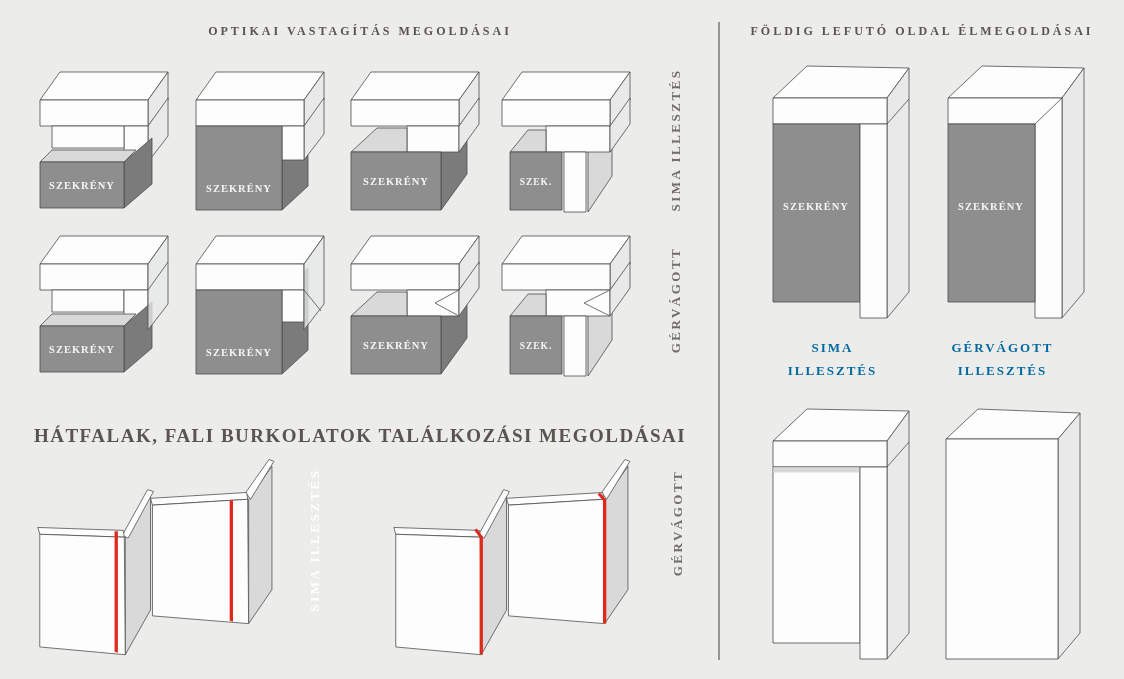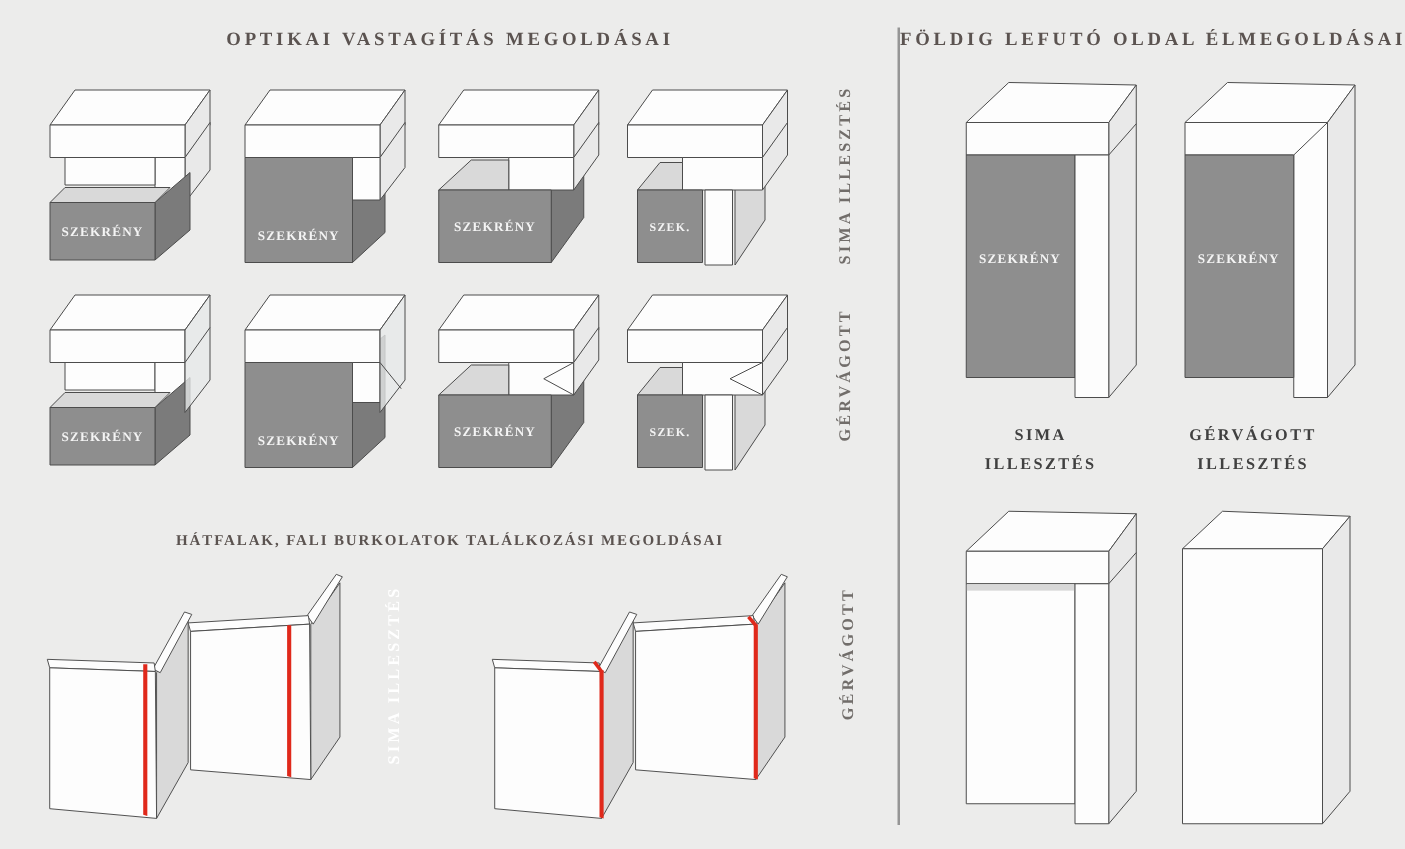--- a/index.html
+++ b/index.html
@@ -1,25 +1,25 @@
 <!DOCTYPE html>
 <html><head>
 <meta charset="utf-8">
 <style>
   html,body{margin:0;padding:0;background:#ececeb;}
   #canvas{position:relative;width:1124px;height:679px;background:#ececeb;overflow:hidden;
           font-family:"Liberation Serif",serif;}
-  .title{position:absolute;text-align:center;color:#5b5350;font-size:15px;
+  .title{position:absolute;text-align:center;color:#5b5350;font-size:12px;
          letter-spacing:3px;font-weight:bold;white-space:nowrap;}
-  .subtitle{position:absolute;text-align:center;color:#5b5350;font-size:12px;
+  .subtitle{position:absolute;text-align:center;color:#5b5350;font-size:19px;
          letter-spacing:1.5px;font-weight:bold;white-space:nowrap;}
   .vlabel{position:absolute;white-space:nowrap;font-size:13px;letter-spacing:2.5px;
           color:#716d6a;font-weight:bold;transform:translate(-50%,-50%) rotate(-90deg);}
   .vlabel.white{color:#ffffff;}
-  .caption{position:absolute;text-align:center;color:#404040;font-size:13px;
+  .caption{position:absolute;text-align:center;color:#0369a1;font-size:13px;
            letter-spacing:2px;font-weight:bold;line-height:23px;}
   .divider{position:absolute;width:1.6px;background:#959595;}
   .diagram{position:absolute;text-decoration:underline;}
   
   .f-white{fill:#fdfdfd;stroke:#4c4c4c;stroke-width:.8;stroke-linejoin:round;}
   .f-side {fill:#e9e9e9;stroke:#4c4c4c;stroke-width:.8;stroke-linejoin:round;}
   .f-top  {fill:#d9d9d9;stroke:#4c4c4c;stroke-width:.8;stroke-linejoin:round;}
   .f-gray {fill:#8e8e8e;stroke:#4c4c4c;stroke-width:.8;stroke-linejoin:round;}
   .f-dark {fill:#7b7b7b;stroke:#4c4c4c;stroke-width:.8;stroke-linejoin:round;}
   .f-glass{fill:#e7e9e9;fill-opacity:.78;stroke:#4c4c4c;stroke-width:.8;stroke-linejoin:round;}

